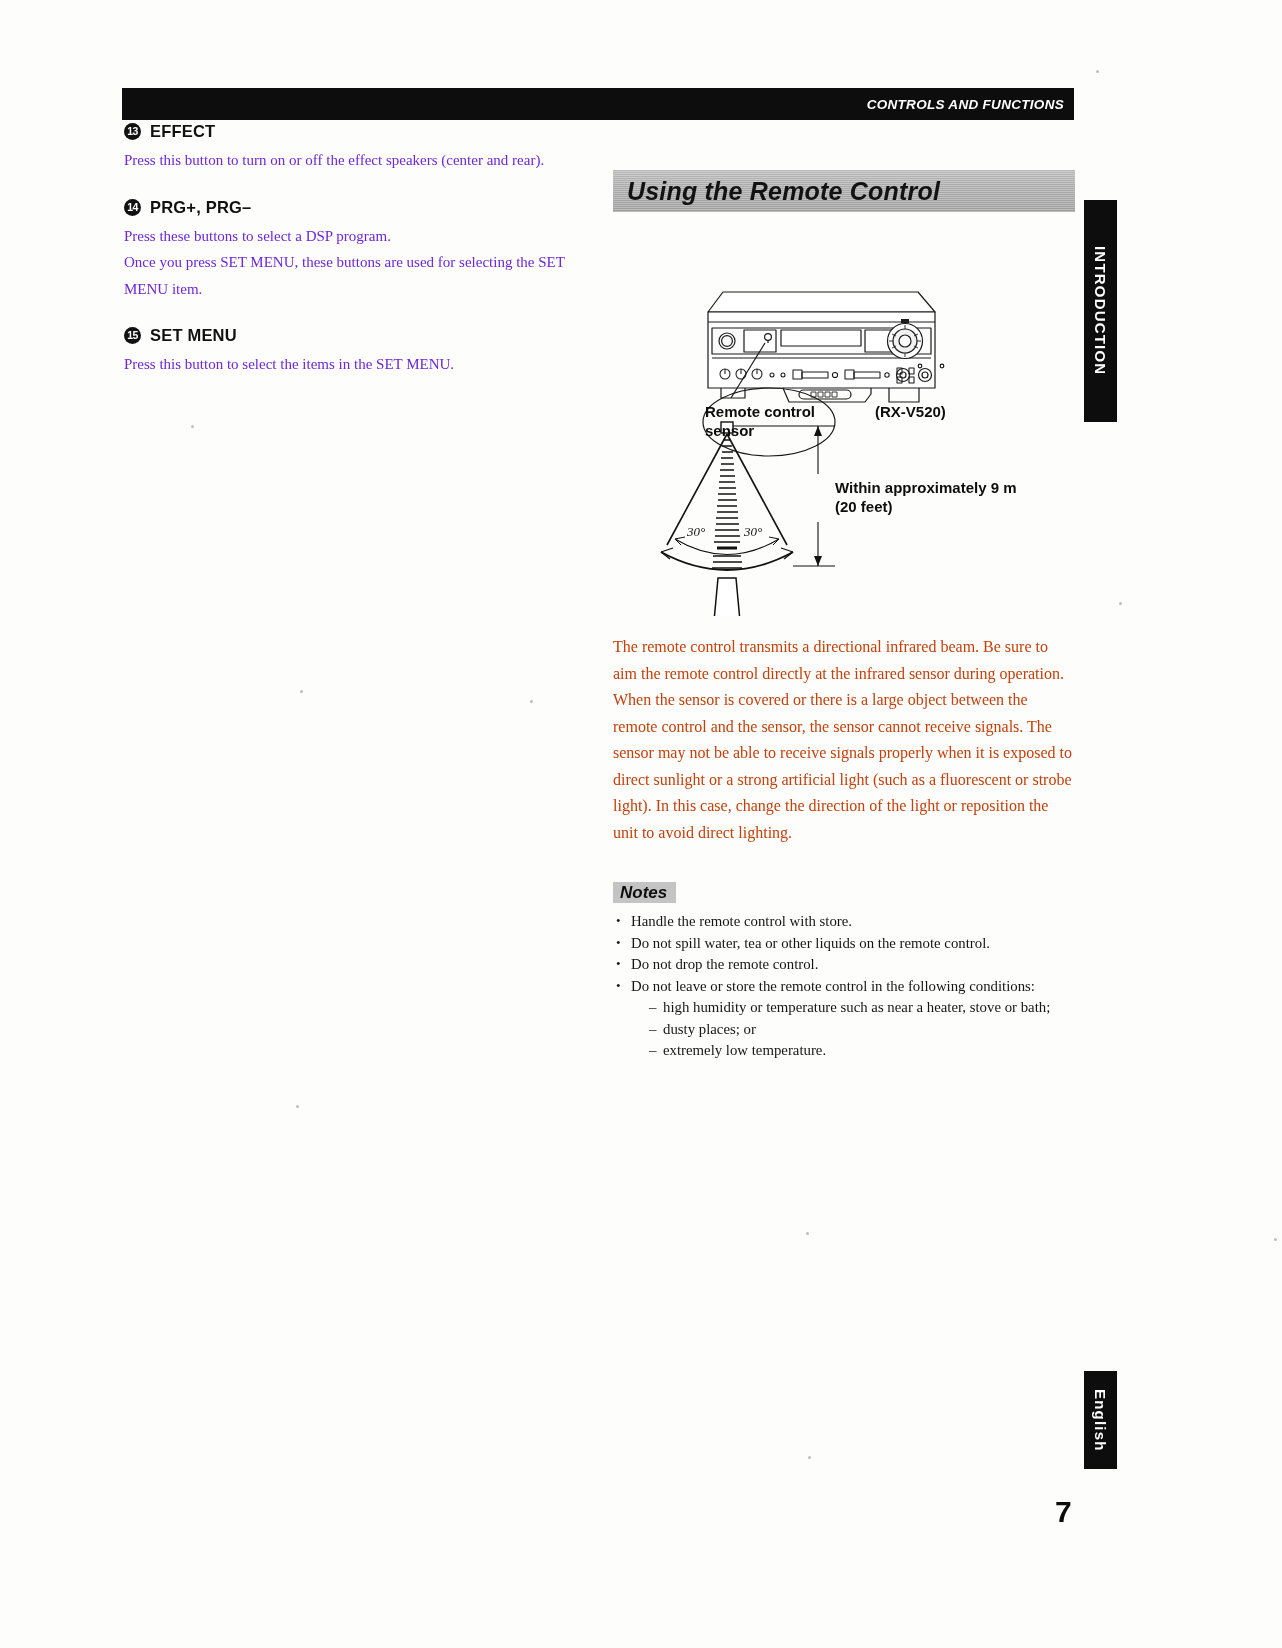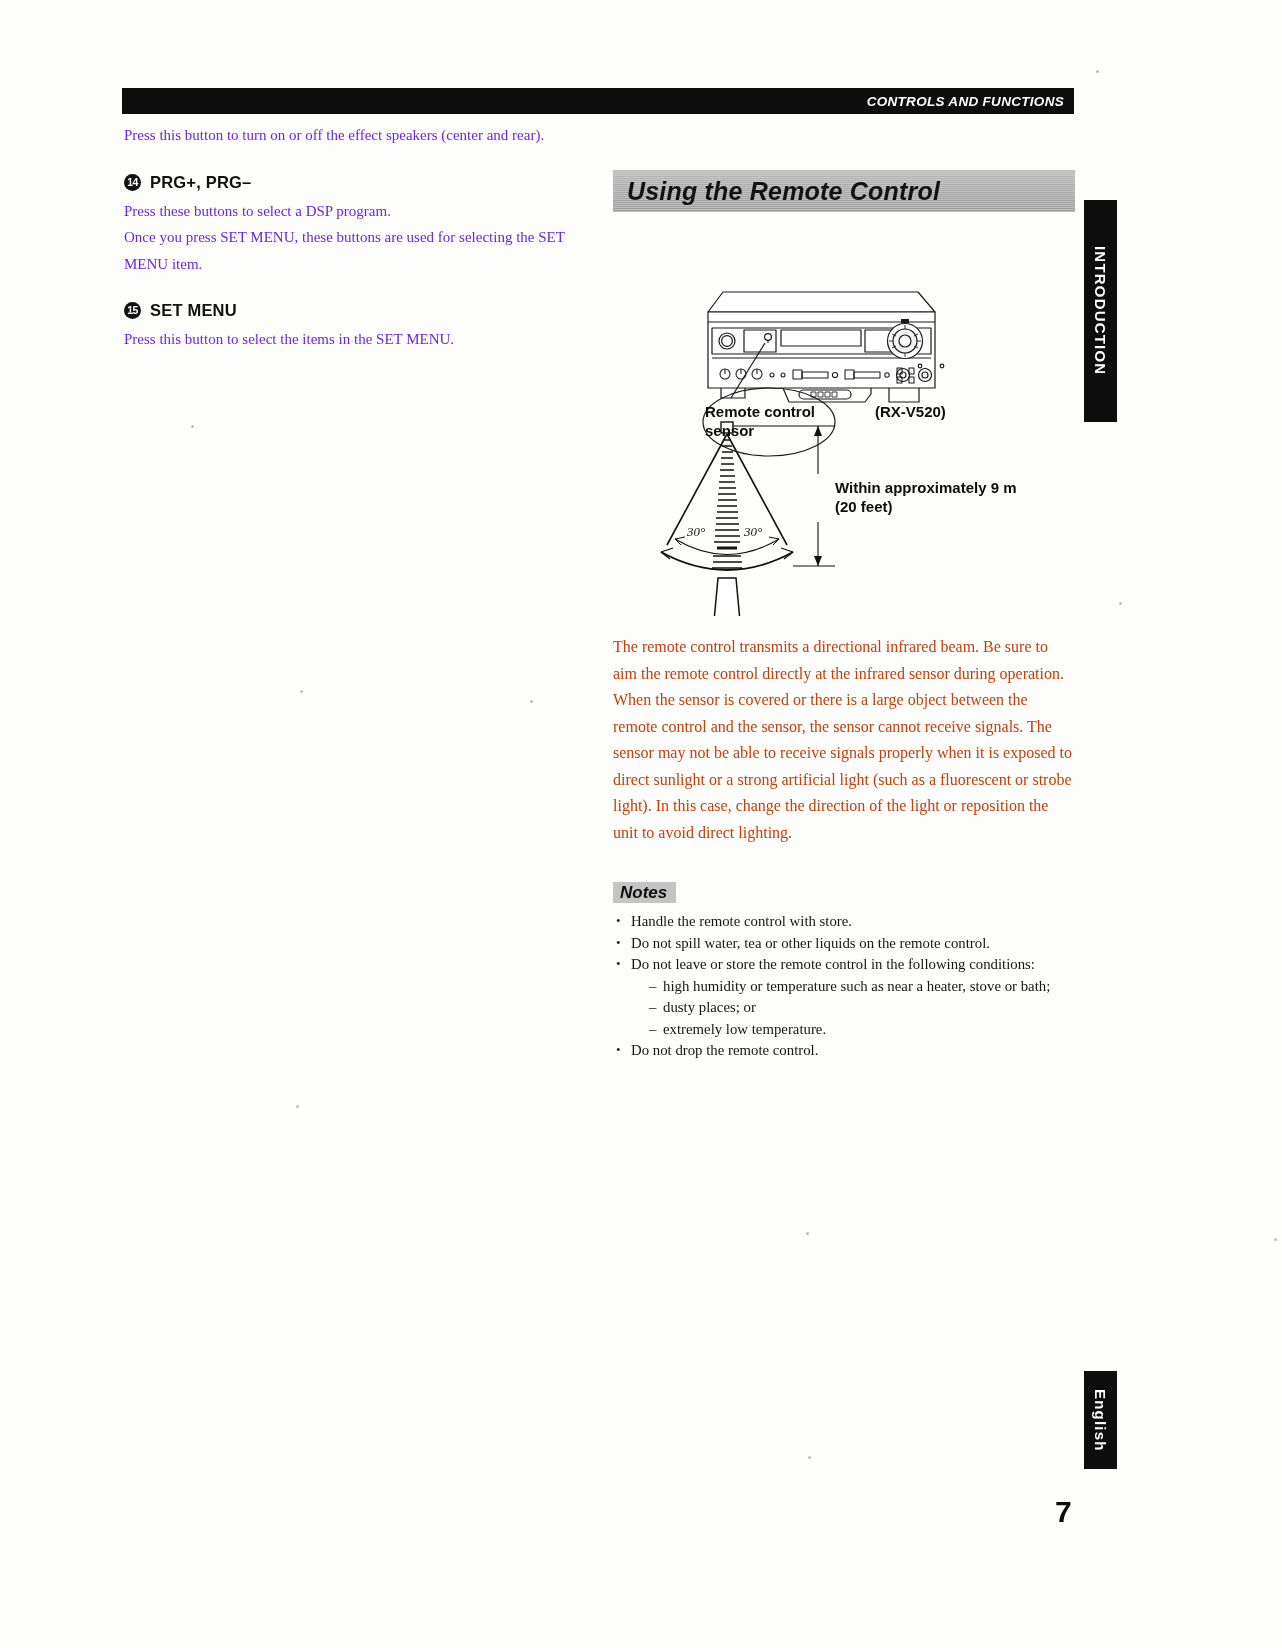--- a/index.html
+++ b/index.html
@@ -21,21 +21,21 @@
     inset: 0;
     background: #fdfdfc;
   }
 
   
   .header-bar {
     position: absolute;
     left: 122px;
     top: 88px;
     width: 952px;
-    height: 26px;
+    height: 32px;
     background: #0d0d0d;
     overflow: hidden;
   }
   .header-bar .htext {
     position: absolute;
     right: 10px;
     top: 50%;
     transform: translateY(-50%);
     color: #ffffff;
     font-family: "Liberation Sans", sans-serif;
@@ -256,20 +256,24 @@
 <body>
 
 <div class="page">
 
   <div class="header-bar">
     <div class="htext">CONTROLS AND FUNCTIONS</div>
   </div>
 
   <div class="left-col">
 
+    <div class="item-head">
+      <span class="numbadge">13</span>
+      <span>EFFECT</span>
+    </div>
     <p class="body-text">Press this button to turn on or off the effect speakers (center and rear).</p>
 
     <div class="item-head spaced">
       <span class="numbadge">14</span>
       <span>PRG+, PRG–</span>
     </div>
     <p class="body-text" style="white-space:pre-line;">Press these buttons to select a DSP program.
 Once you press SET MENU, these buttons are used for selecting the SET MENU item.</p>
 
     <div class="item-head spaced">
@@ -439,29 +443,29 @@
 
     
     <p class="para">The remote control transmits a directional infrared beam. Be sure to aim the remote control directly at the infrared sensor during operation. When the sensor is covered or there is a large object between the remote control and the sensor, the sensor cannot receive signals. The sensor may not be able to receive signals properly when it is exposed to direct sunlight or a strong artificial light (such as a fluorescent or strobe light). In this case, change the direction of the light or reposition the unit to avoid direct lighting.</p>
 
     
     <div class="notes-tag">Notes</div>
 
     <ul class="notes">
       <li>Handle the remote control with store.</li>
       <li>Do not spill water, tea or other liquids on the remote control.</li>
+      <li>Do not drop the remote control.</li>
       <li>
         <span>Do not leave or store the remote control in the following conditions:</span>
         <ul class="subnotes">
           <li>high humidity or temperature such as near a heater, stove or bath;</li>
           <li>dusty places; or</li>
           <li>extremely low temperature.</li>
         </ul>
       </li>
-      <li>Do not drop the remote control.</li>
     </ul>
 
   </div>
 
   <div class="vtab vtab-intro">
     <span>INTRODUCTION</span>
   </div>
   <div class="vtab vtab-english">
     <span>English</span>
   </div>

